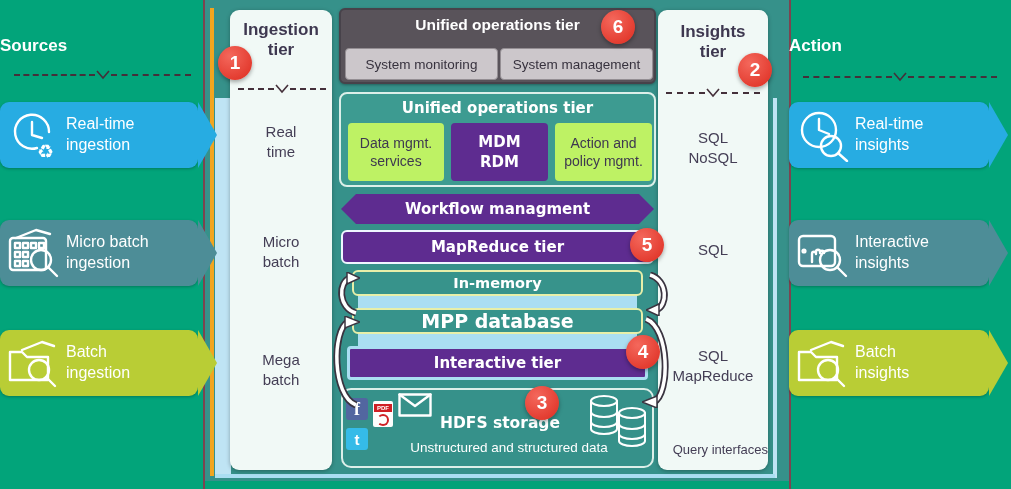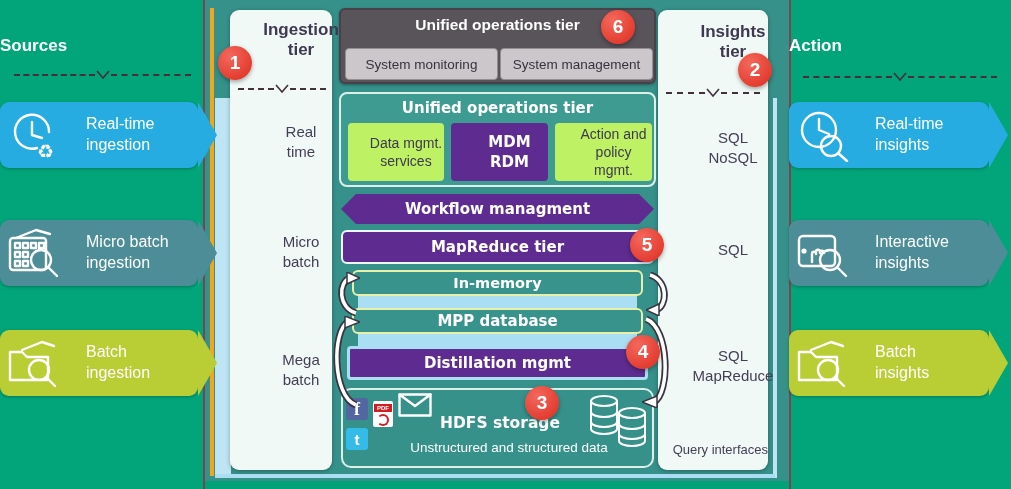--- a/index.html
+++ b/index.html
@@ -14,21 +14,21 @@
   .accent-blue-strip{position:absolute;background:#bfe4f4;}
   #accent-orange{position:absolute;left:210px;top:8px;width:4px;height:468px;background:#f2a51f;}
   #accent-bottom{position:absolute;left:215px;top:474px;width:560px;height:4px;background:#aadef2;}
 
   .white-col{position:absolute;top:10px;height:460px;background:#f1f9f6;border-radius:9px;
              box-shadow:0 1px 4px rgba(0,0,0,.3);}
   #ingestion-col{left:230px;width:102px;}
   #insights-col{left:658px;width:110px;}
 
   
-  .pre{white-space:pre-line;padding-left:20px;}
+  .pre{white-space:pre-line;}
   .hdr{position:absolute;color:#fff;font-weight:bold;font-size:17px;text-align:left;}
   .col-title{position:absolute;color:#3e3850;font-weight:bold;font-size:17px;text-align:center;line-height:1.2;}
   .col-row{position:absolute;color:#443e55;font-size:15px;text-align:center;line-height:1.35;}
 
   
   .sep{position:absolute;display:flex;align-items:center;}
   .sep .dash{flex:1;border-top:2px dashed #44303a;}
   .sep svg{flex:0 0 14px;margin:0 1px;}
 
   
@@ -206,24 +206,24 @@
     <div class="bar-label" style="font-size:15px;">MapReduce tier</div>
   </div>
   <div class="badge" style="left:630px;top:228px;">5</div>
 
   <div class="blue-strip" style="top:296px;"></div>
   <div class="blue-strip" style="top:334px;"></div>
   <div class="mem-bar" style="top:270px;">
     <div class="bar-label" style="font-size:14.5px;">In-memory</div>
   </div>
   <div class="mem-bar" style="top:308px;">
-    <div class="bar-label" style="font-size:15px;text-align:center;">MPP database</div>
+    <div class="bar-label" style="font-size:19px;text-align:center;">MPP database</div>
   </div>
   <div id="distillation-bar">
-    <div class="bar-label" style="font-size:15px;">Distillation mgmt</div>
+    <div class="bar-label" style="font-size:15px;">Interactive tier</div>
   </div>
   <div class="badge" style="left:626px;top:335px;">4</div>
 
   <svg class="cycle" style="left:334px;top:272px;" width="26" height="44" viewBox="0 0 26 44">
     <path d="M22 41 C 4 36, 4 10, 16 6" fill="none" stroke="#3a3440" stroke-width="7"></path>
     <path d="M22 41 C 4 36, 4 10, 16 6" fill="none" stroke="#fff" stroke-width="3.5"></path>
     <polygon points="13,0 26,6 13,12" fill="#fff" stroke="#3a3440" stroke-width="1.5"></polygon>
   </svg>
   <svg class="cycle" style="left:646px;top:272px;" width="26" height="44" viewBox="0 0 26 44">
     <path d="M4 3 C 22 8, 22 34, 10 38" fill="none" stroke="#3a3440" stroke-width="7"></path>

